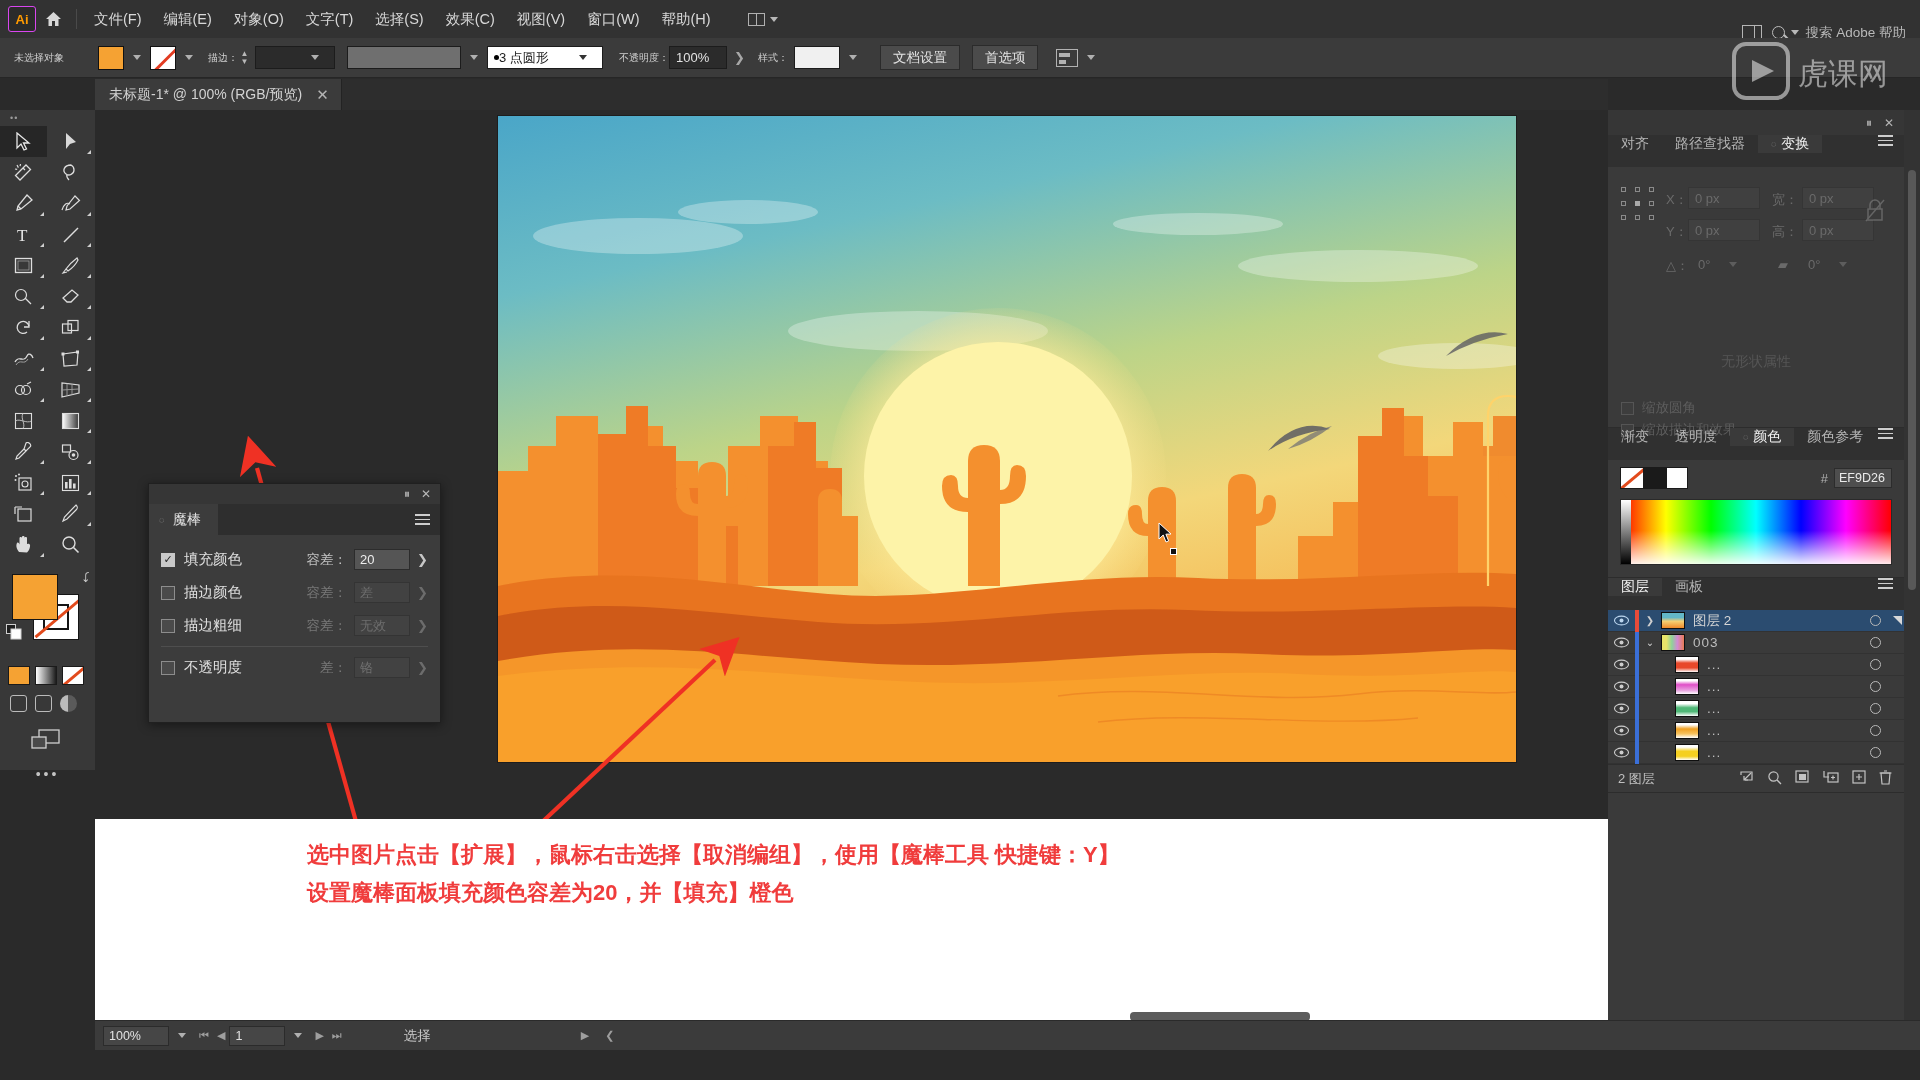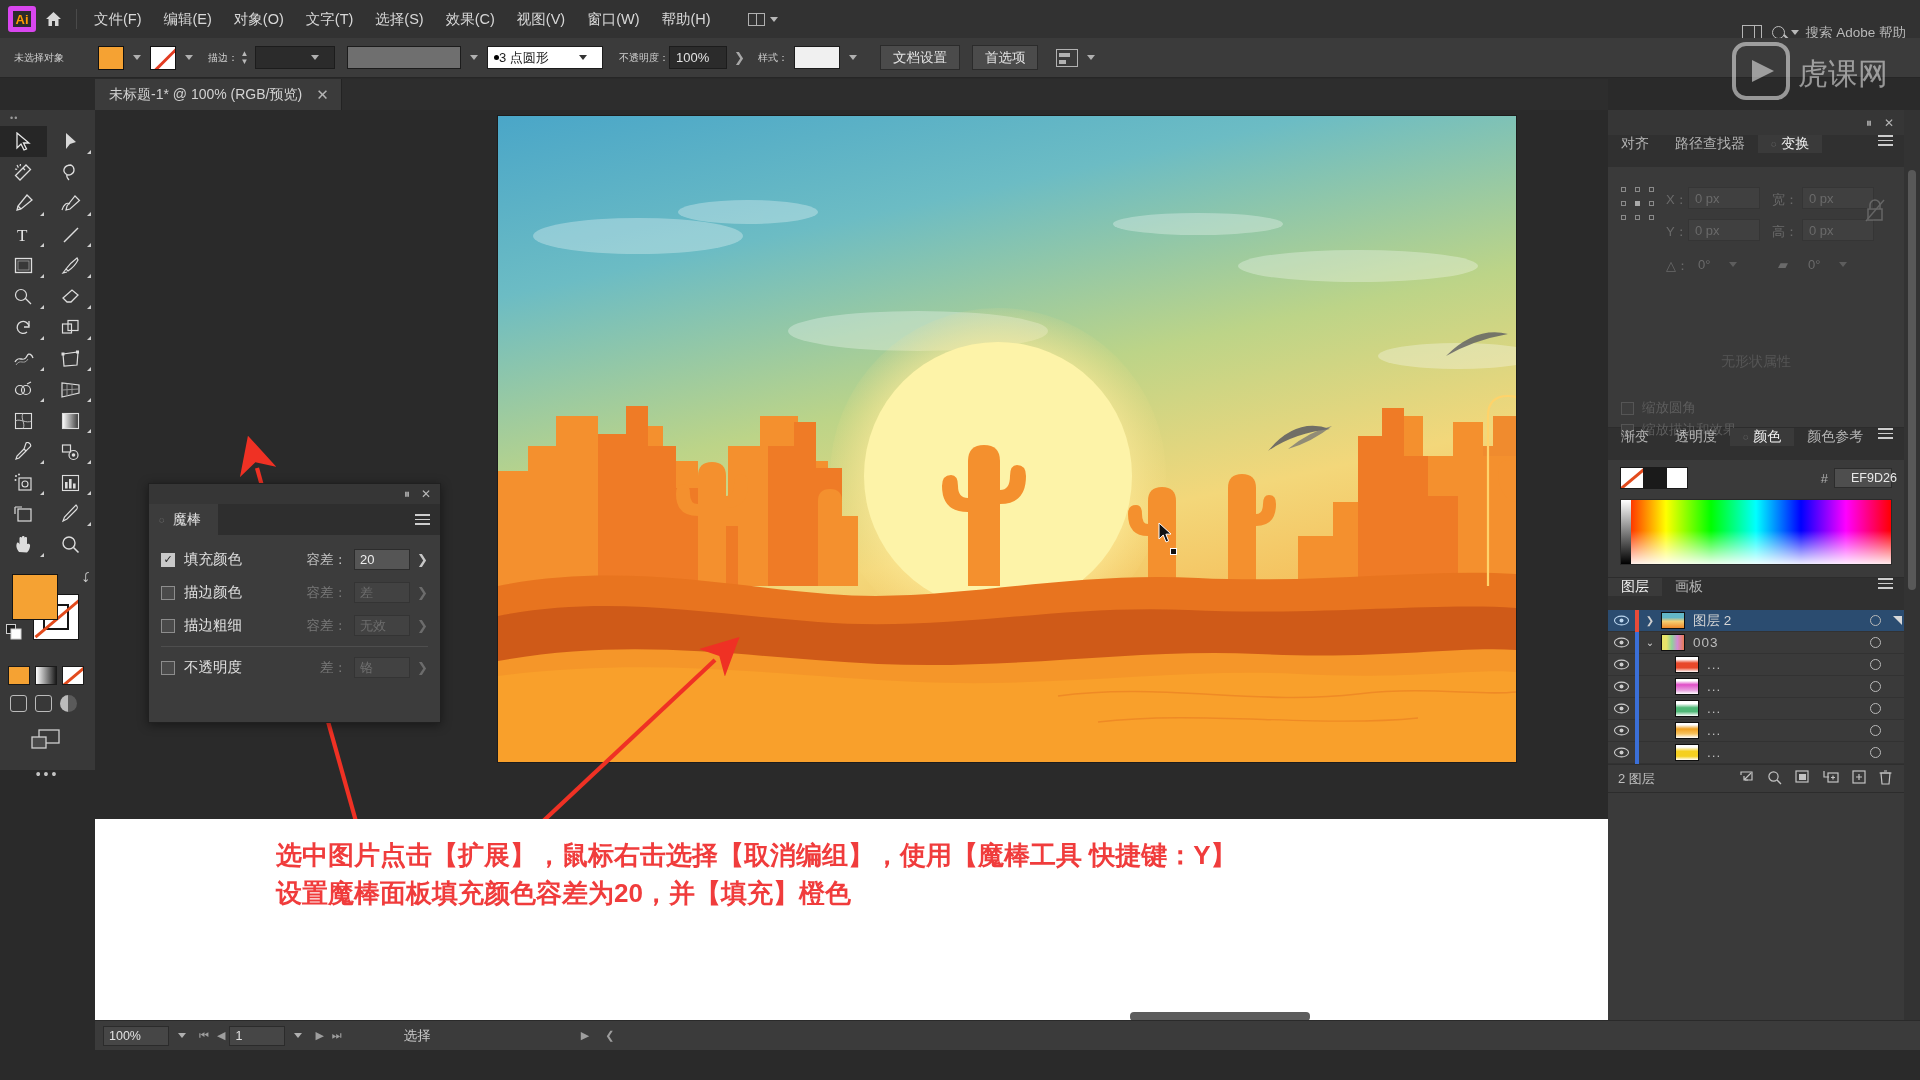--- a/index.html
+++ b/index.html
@@ -8,21 +8,21 @@
     font-family: "Liberation Sans", "DejaVu Sans", sans-serif;
     background:#323232; color:#c9c9c9; font-size:14px;
     -webkit-font-smoothing: antialiased;
   }
   #app { position:relative; width:1920px; height:1080px; background:#2a2a2a; }
 
   
   .menubar { position:absolute; left:0; top:0; width:1920px; height:38px;
     background:#323232; display:flex; align-items:center; }
   .ai-logo { width:28px; height:26px; margin-left:8px; background:#2b2b2b;
-    border:5px solid #d946ef; border-radius:3px; color:#ff9a00;
+    border:1px solid #d946ef; border-radius:3px; color:#ff9a00;
     font-size:13px; font-weight:bold; display:flex; align-items:center; justify-content:center; }
   .home-icon { width:34px; height:38px; display:flex; align-items:center; justify-content:center; color:#d4d4d4; font-size:16px;}
   .menu-sep { width:1px; height:20px; background:#4a4a4a; margin:0 6px; }
   .menu-item { padding:0 11px; height:38px; display:flex; align-items:center;
     font-size:14.5px; color:#d8d8d8; white-space:nowrap; cursor:default; }
   .ws-switch { display:flex; align-items:center; gap:5px; margin-left:18px; padding:0 8px;
      height:24px; }
   .ws-grid { width:17px; height:13px; border:1px solid #b0b0b0; position:relative; }
   .ws-grid:after { content:''; position:absolute; left:7px; top:0; bottom:0; width:1px; background:#b0b0b0; }
   .caret { width:0;height:0;border-left:4px solid transparent;border-right:4px solid transparent;
@@ -92,22 +92,22 @@
   .draw-modes { position:absolute; left:10px; top:125px; display:flex; gap:8px; align-items:center;}
   .dm { width:17px;height:17px;border-radius:3px; border:1.4px solid #bbb; }
   .scr-mode { position:absolute; left:30px; top:158px; }
   .more-dots { position:absolute; left:0; right:0; top:196px; text-align:center; color:#c3c3c3; letter-spacing:3px; font-size:14px;}
 
   
   .canvas-wrap { position:absolute; left:95px; top:110px; width:1513px; height:910px; background:#2a2a2a; overflow:hidden;}
   .artboard { position:absolute; left:403px; top:6px; width:1018px; height:646px;
       box-shadow:0 0 0 1px #1d1d1d; overflow:hidden; }
   .white-strip { position:absolute; left:0; top:709px; width:1513px; height:201px; background:#fff; }
-  .annot { position:absolute; left:181px; top:17px; width:1150px; color:#f03c3c;
-      font-size:26px; line-height:38px; font-weight:700; white-space:nowrap; }
+  .annot { position:absolute; left:212px; top:17px; width:1150px; color:#f03c3c;
+      font-size:22px; line-height:38px; font-weight:700; white-space:nowrap; }
 
   
   .arrows { position:absolute; left:0; top:0; width:1513px; height:910px; pointer-events:none; }
 
   
   .mw { position:absolute; left:148px; top:483px; width:293px; height:240px;
      background:#3c3c3c; border:1px solid #202020; box-shadow:0 2px 10px rgba(0,0,0,.45); }
   .mw-bar { height:20px; background:#363636; display:flex; align-items:center; justify-content:flex-end;
      gap:11px; padding-right:9px; color:#b9b9b9; font-size:12px;}
   .mw-tabrow { height:31px; background:#2e2e2e; display:flex; align-items:stretch; }
@@ -164,21 +164,21 @@
   
   .colorpanel { }
   .color-row { height:30px; display:flex; align-items:center; padding:6px 12px 0 12px; }
   .cfill { width:24px;height:22px;background:#fff;border:1px solid #1a1a1a; position:relative; overflow:hidden;}
   .cfill:after{content:'';position:absolute;left:-5px;top:9px;width:34px;height:2.5px;background:#e24a1c;transform:rotate(-40deg);}
   .cnone { width:22px;height:22px;background:#1a1a1a;border:1px solid #1a1a1a; }
   .cwhite { width:22px;height:22px;background:#fff;border:1px solid #1a1a1a;}
   .hexwrap { margin-left:auto; display:flex; align-items:center; gap:6px;}
   .hash { color:#aeaeae; font-size:13px; }
   .hexbox { width:58px;height:20px;background:#4e4e4e;border:1px solid #2c2c2c;
-     display:flex;align-items:center;padding:0 16px; font-size:12.5px;color:#eaeaea;}
+     display:flex;align-items:center;padding:0 4px; font-size:12.5px;color:#eaeaea;}
   .spectrum { margin:9px 12px 0 12px; height:66px; position:relative;
      background:
        linear-gradient(to bottom, rgba(255,255,255,0) 0%, rgba(255,255,255,0) 48%, rgba(255,255,255,.92) 100%),
        linear-gradient(to right,#ff0000,#ffff00,#00ff00,#00ffff,#0000ff,#ff00ff,#ff0000);
      border:1px solid #2a2a2a;}
   .sp-left { position:absolute; left:0; top:0; width:10px; height:100%;
      background:linear-gradient(to bottom,#ffffff,#000000); }
   .lrow { height:22px; display:flex; align-items:center; font-size:13.5px; color:#d6d6d6;
      border-bottom:1px solid #323232; }
   .lrow.sel { background:#2b4c70; }

